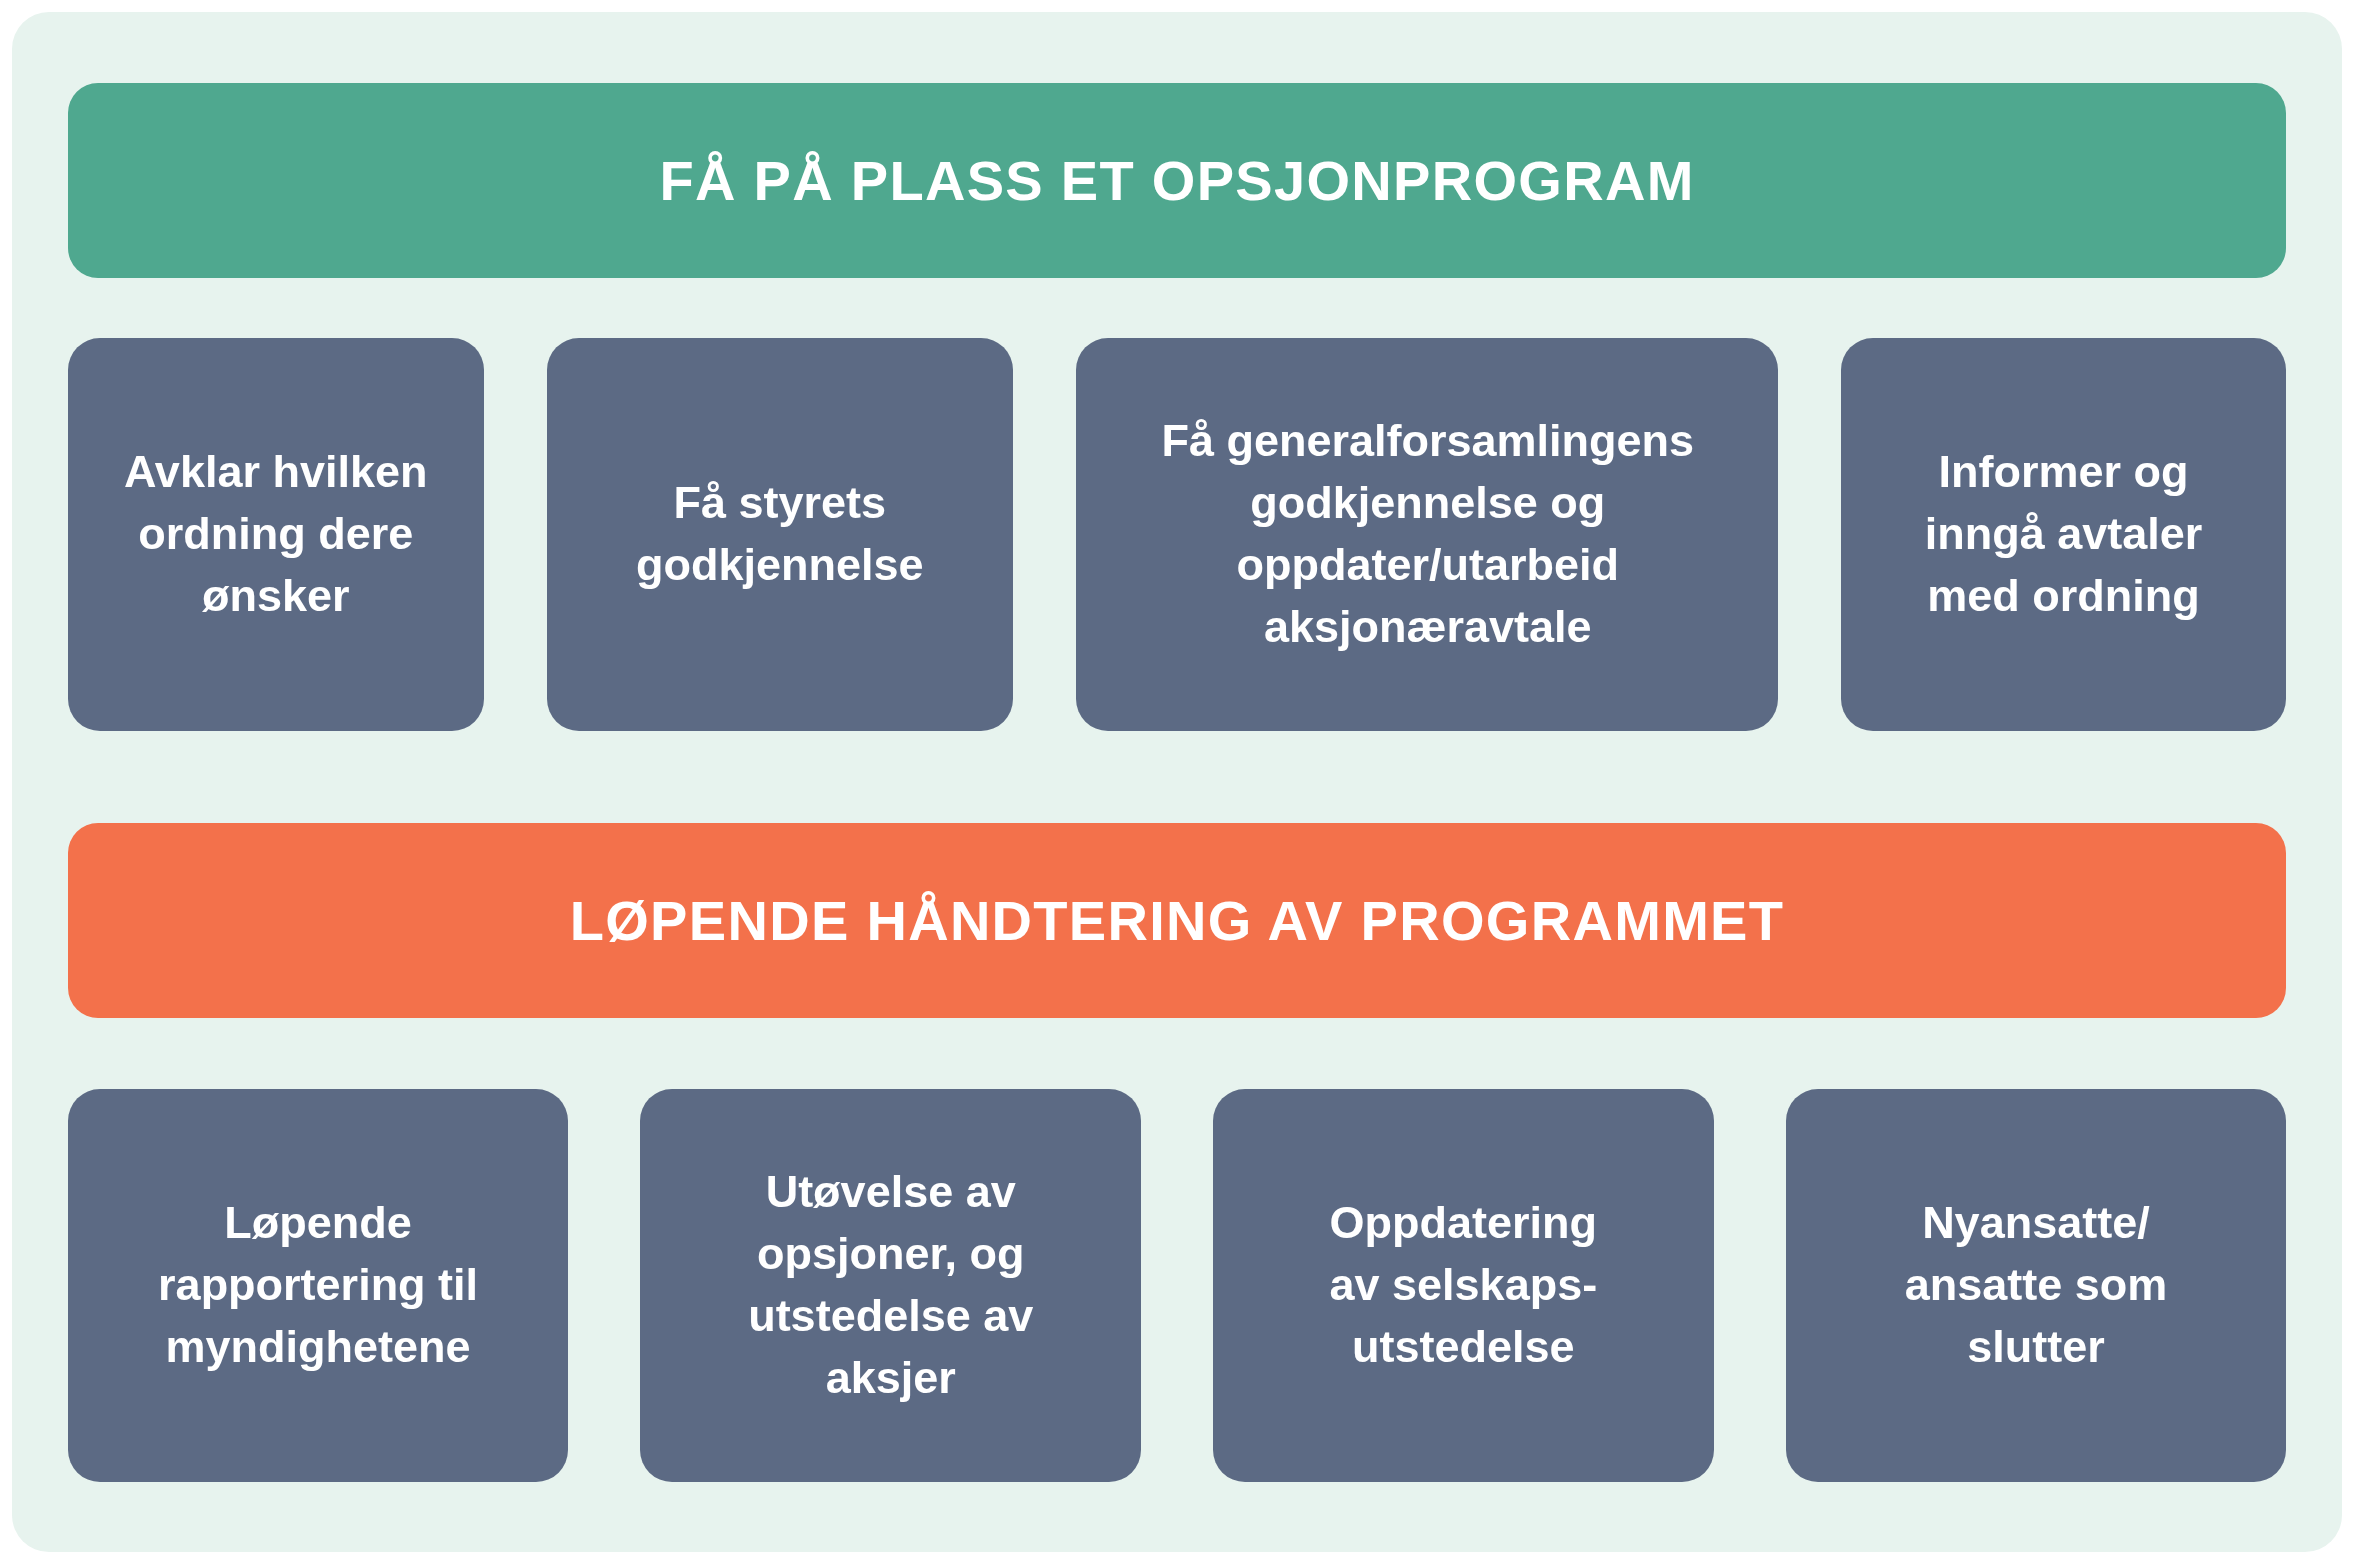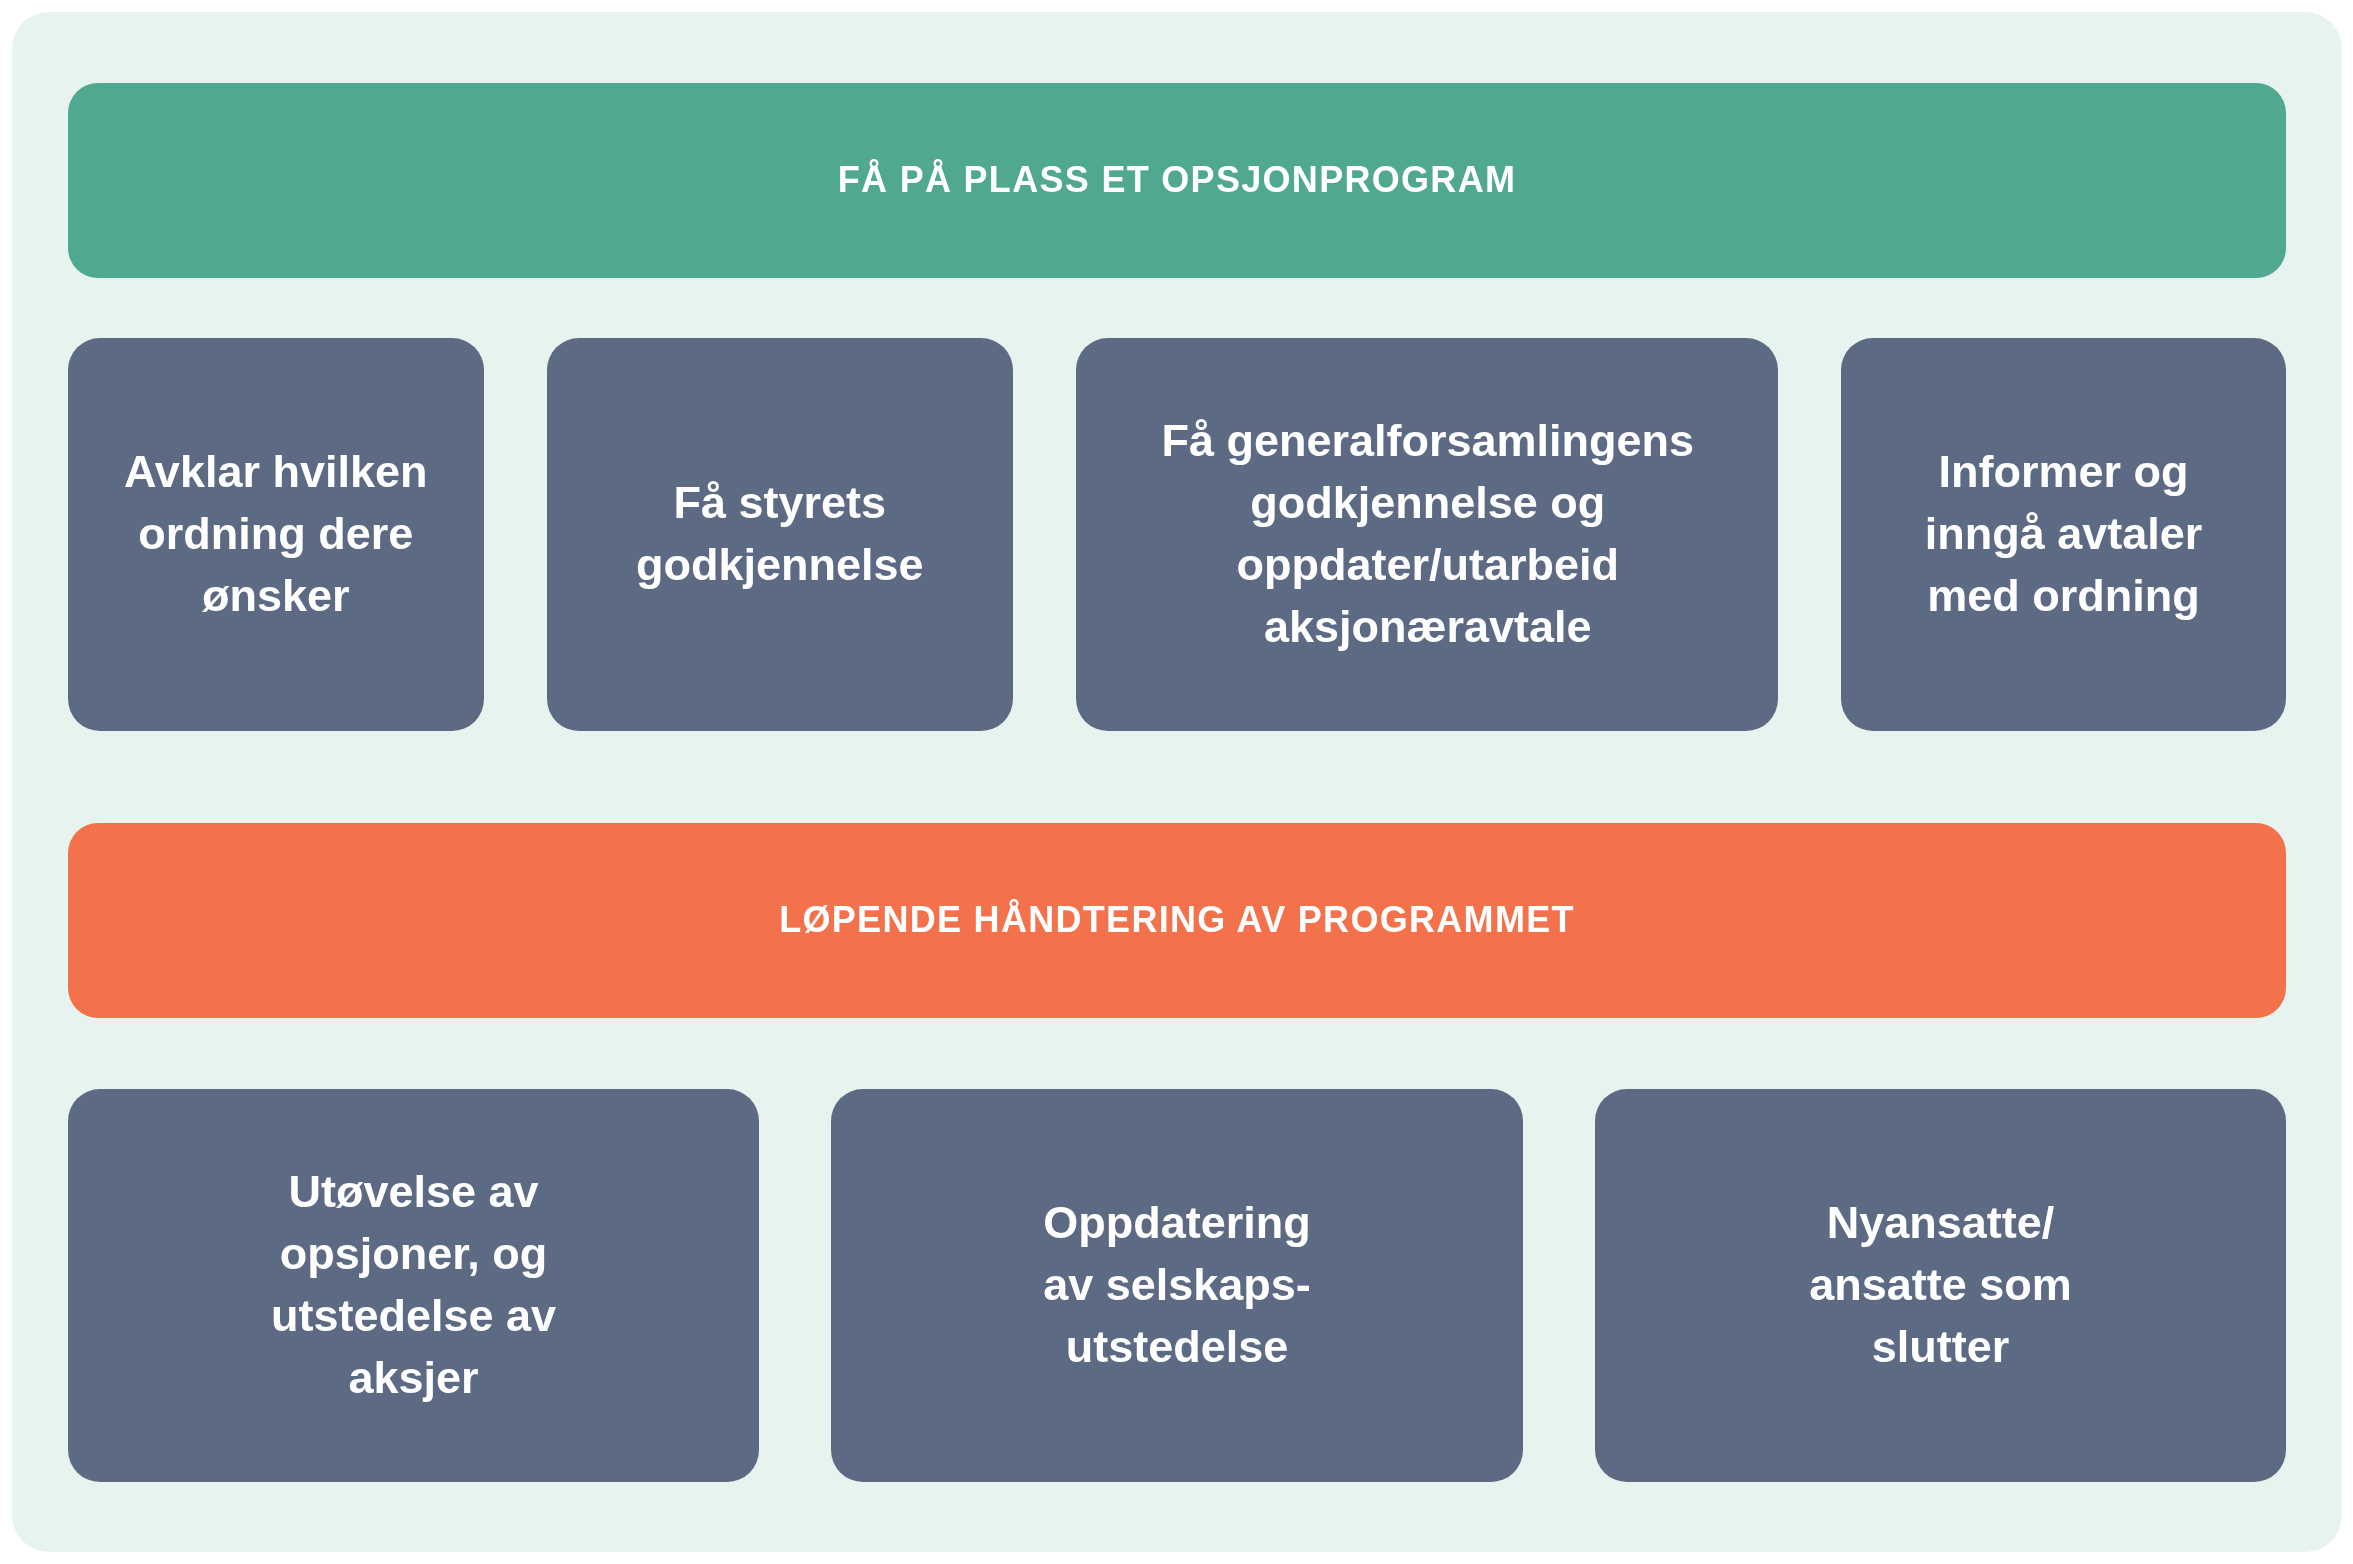--- a/index.html
+++ b/index.html
@@ -38,21 +38,21 @@
     height: 195px;
     border-radius: 30px;
     display: flex;
     align-items: center;
     justify-content: center;
   }
   .band-green { background: var(--header-green); }
   .band-orange { background: var(--header-orange); margin-top: 92px; }
   .band h1 {
     color: var(--text);
-    font-size: 36px;
+    font-size: 56px;
     font-weight: 700;
     letter-spacing: 1.3px;
     text-transform: uppercase;
     text-align: center;
   }
   .row {
     display: flex;
   }
   .row-1 {
     margin-top: 60px;
@@ -118,20 +118,25 @@
 med ordning</span>
       </div>
     </div>
 
     <header class="band band-orange">
       <h1>LØPENDE HÅNDTERING AV PROGRAMMET</h1>
     </header>
 
     <div class="row row-2">
       <div class="box">
+        <span>Løpende
+rapportering til
+myndighetene</span>
+      </div>
+      <div class="box">
         <span>Utøvelse av
 opsjoner, og
 utstedelse av
 aksjer</span>
       </div>
       <div class="box">
         <span>Oppdatering
 av selskaps-
 utstedelse</span>
       </div>

